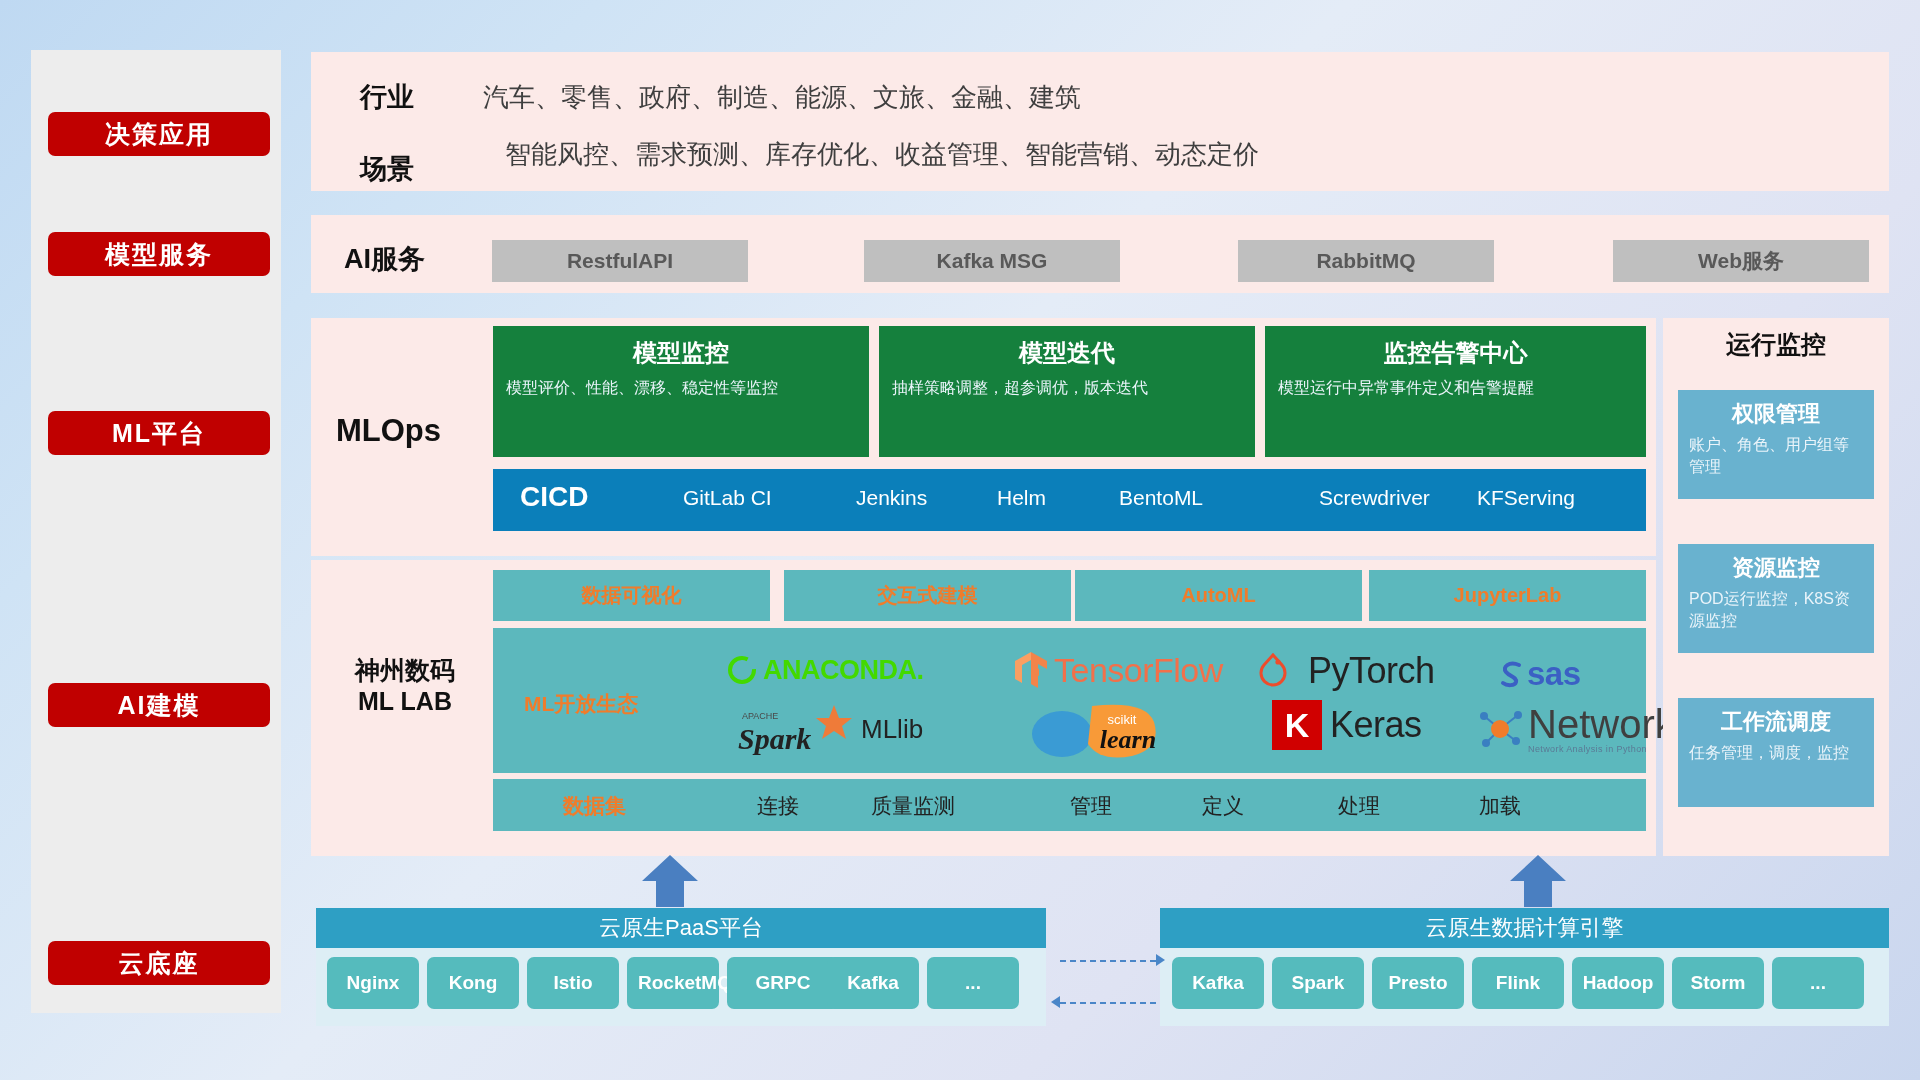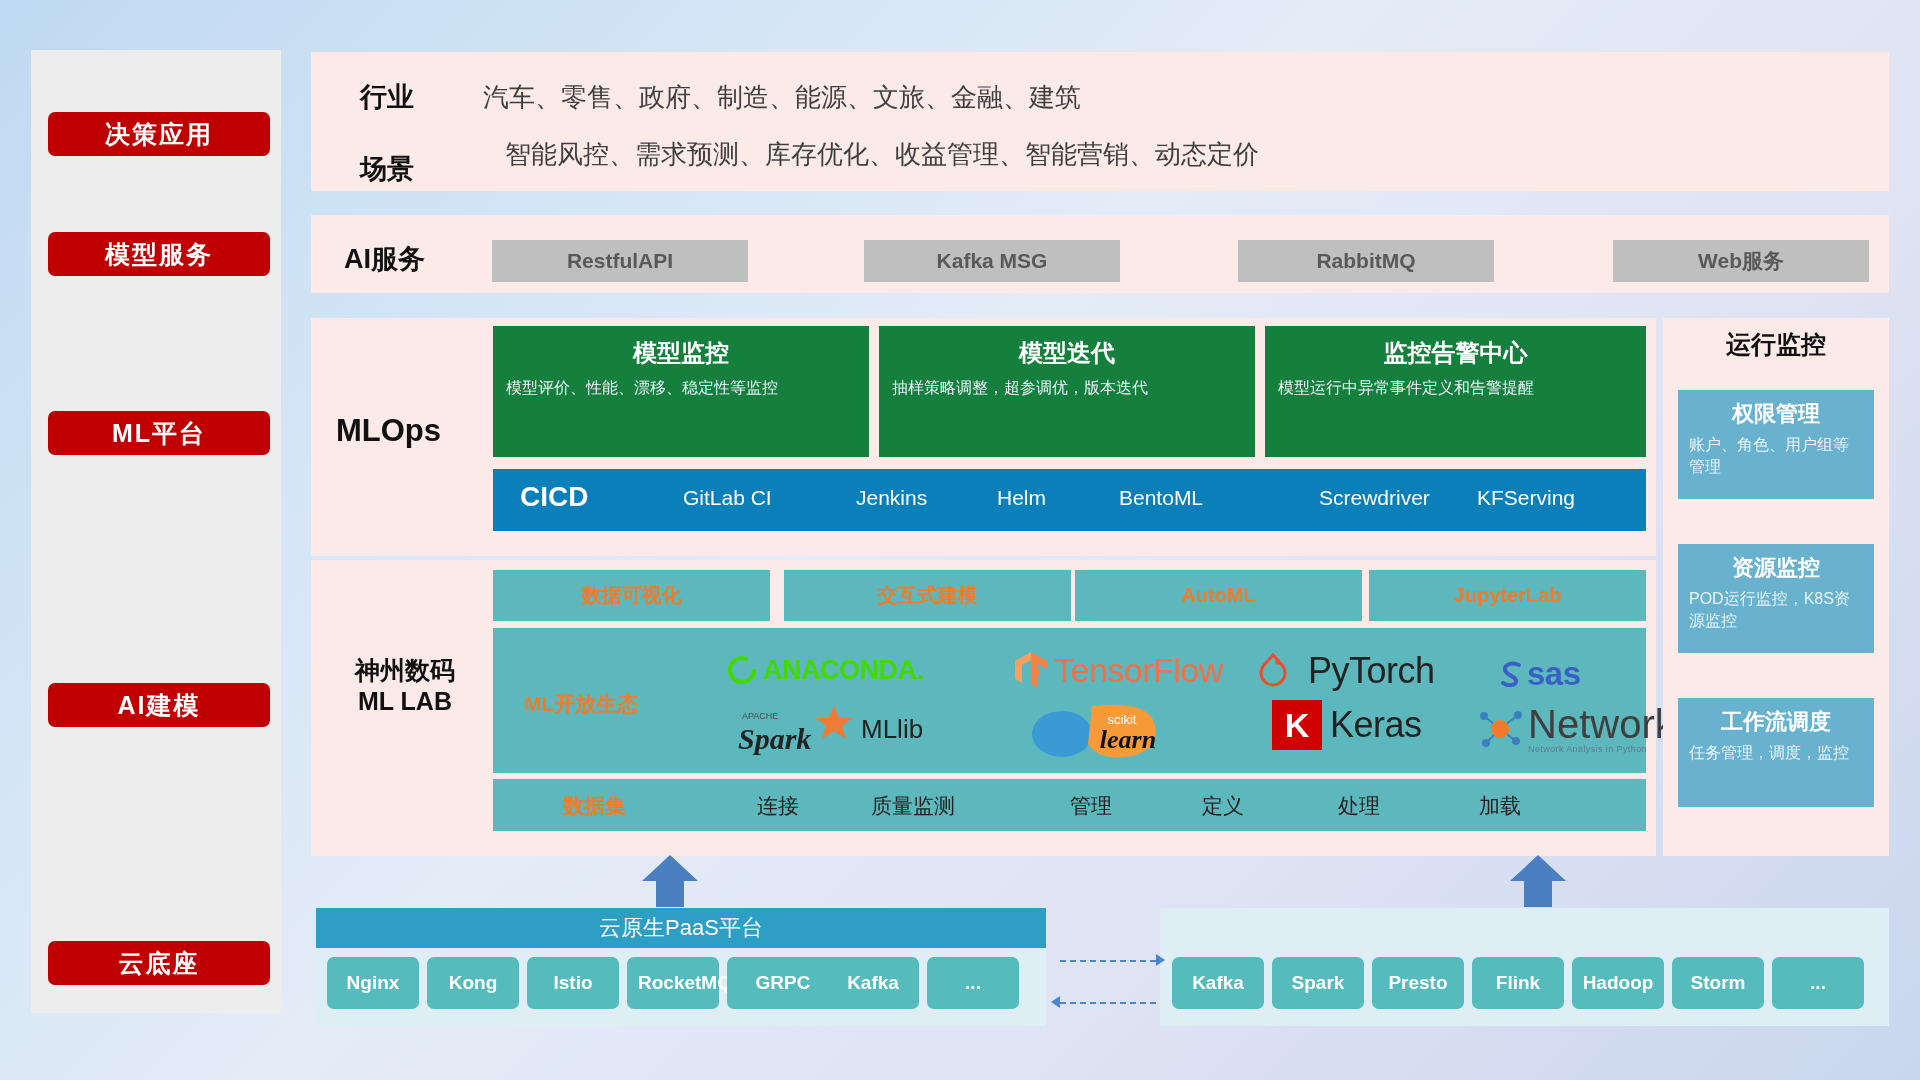--- a/index.html
+++ b/index.html
@@ -349,20 +349,23 @@
       <span>GRPC</span>
     </div>
   <div class="pill" style="left:827px;top:957px;width:92px;">
       <span>Kafka</span>
     </div>
   <div class="pill" style="left:927px;top:957px;width:92px;">
       <span>...</span>
     </div>
 
   <div class="bar-tray" style="left:1160px;top:908px;width:729px;height:118px;"></div>
+  <div class="bar-header" style="left:1160px;top:908px;width:729px;">
+      <span>云原生数据计算引擎</span>
+    </div>
   <div class="pill" style="left:1172px;top:957px;width:92px;">
       <span>Kafka</span>
     </div>
   <div class="pill" style="left:1272px;top:957px;width:92px;">
       <span>Spark</span>
     </div>
   <div class="pill" style="left:1372px;top:957px;width:92px;">
       <span>Presto</span>
     </div>
   <div class="pill" style="left:1472px;top:957px;width:92px;">

